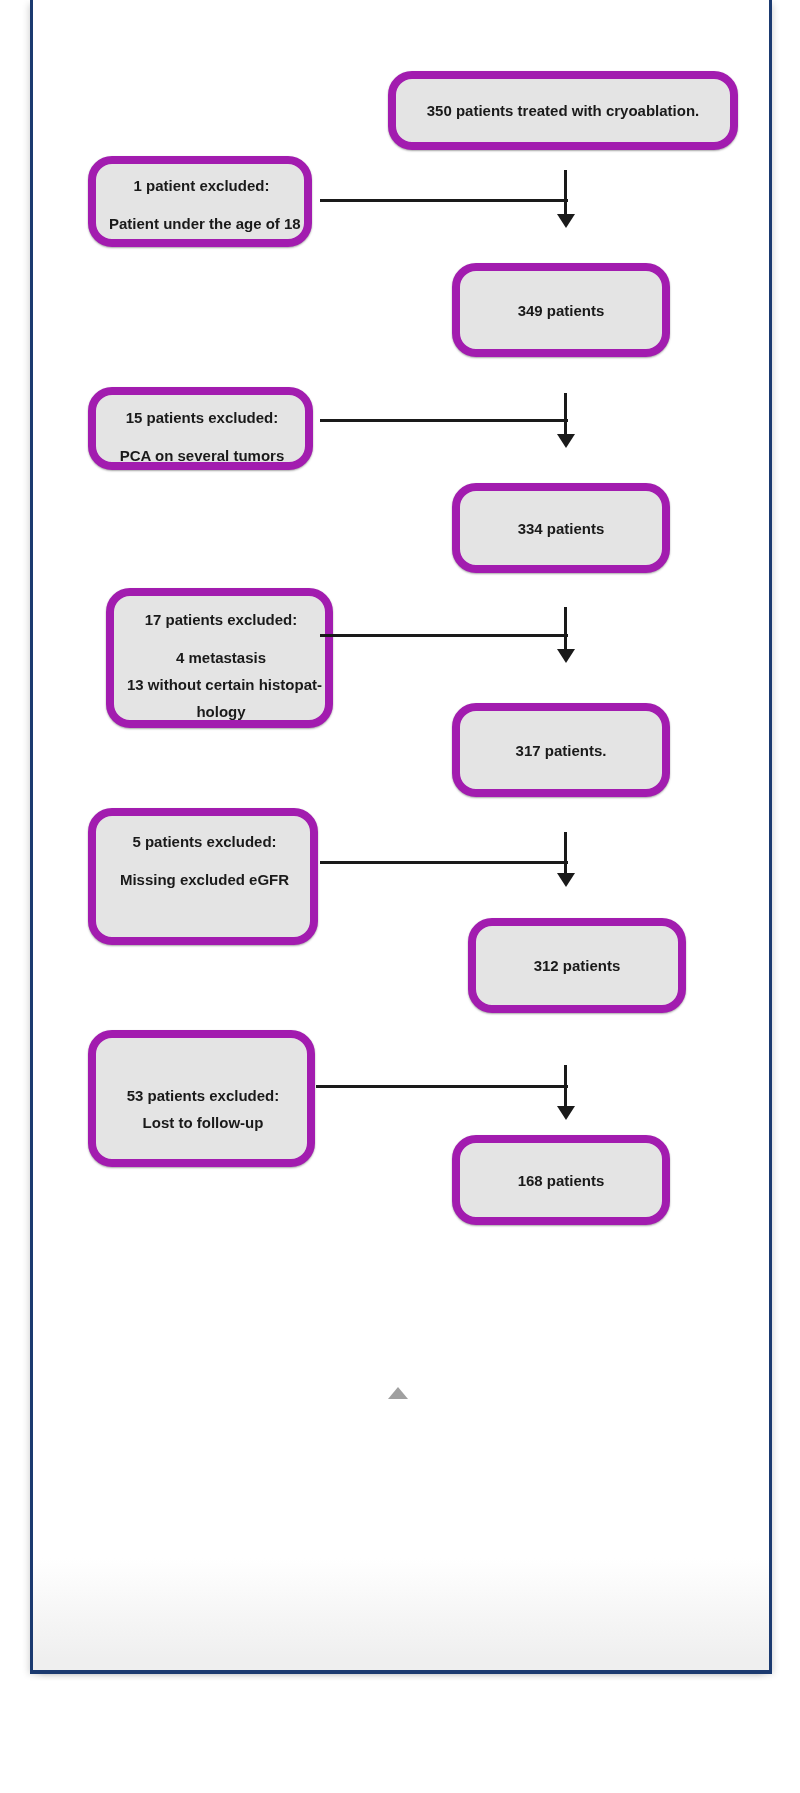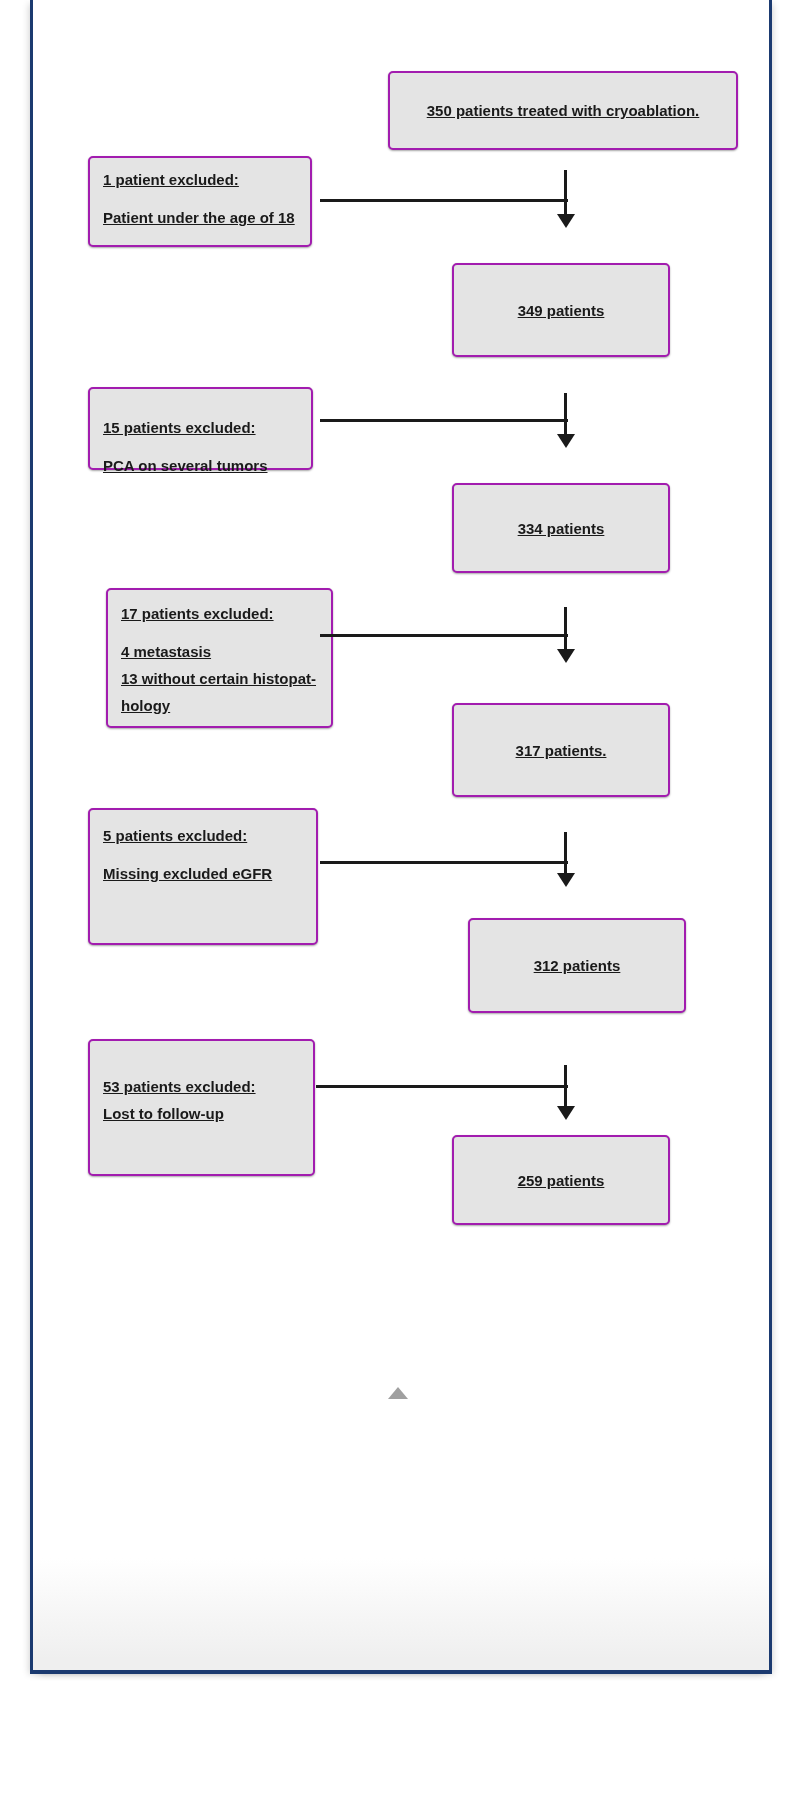--- a/index.html
+++ b/index.html
@@ -13,42 +13,41 @@
     border-left:3px solid #1b3a70;border-right:3px solid #1b3a70;border-bottom:4px solid #1b3a70;
     background:#ffffff;
     box-shadow:-5px 4px 7px -4px rgba(0,0,0,0.18), 5px 4px 7px -4px rgba(0,0,0,0.18);
   }
   .fade{
     position:absolute;left:0;bottom:0;width:736px;height:112px;
     background:linear-gradient(180deg, rgba(239,239,239,0) 0%, #efefef 90%);
   }
   
   .node{
-    position:absolute;background:#e4e4e4;border:2px solid #a21caf;border-radius:5px;
+    position:absolute;background:#e4e4e4;border:8px solid #a21caf;border-radius:24px;
     box-sizing:border-box;color:#1a1a1a;font-size:15px;font-weight:700;
     box-shadow:0 1px 2px rgba(0,0,0,0.35);
-    text-decoration:underline;
   }
   .main{display:flex;align-items:center;justify-content:center;text-align:center;}
   .excl{padding:0 10px 0 13px;}
-  .ln{line-height:27px;white-space:nowrap;}
+  .ln{line-height:27px;white-space:nowrap;text-align:center;}
   .gap{margin-top:11px;}
 
   #n0{left:388px;top:71px;width:350px;height:79px;}
   #n1{left:452px;top:263px;width:218px;height:94px;}
   #n2{left:452px;top:483px;width:218px;height:90px;}
   #n3{left:452px;top:703px;width:218px;height:94px;}
   #n4{left:468px;top:918px;width:218px;height:95px;justify-content:center;}
   #n5{left:452px;top:1135px;width:218px;height:90px;}
 
   #e1{left:88px;top:156px;width:224px;height:91px;padding-top:8px;}
-  #e2{left:88px;top:387px;width:225px;height:83px;padding-top:25px;}
+  #e2{left:88px;top:387px;width:225px;height:83px;padding-top:9px;}
   #e3{left:106px;top:588px;width:227px;height:140px;padding-top:10px;}
   #e4{left:88px;top:808px;width:230px;height:137px;padding-top:12px;}
-  #e5{left:88px;top:1030px;width:227px;height:137px;padding-top:32px;margin-top:9px;}
+  #e5{left:88px;top:1030px;width:227px;height:137px;padding-top:44px;}
 
   
   .vline{position:absolute;left:564px;width:3px;background:#1a1a1a;}
   .hline{position:absolute;height:3px;background:#1a1a1a;}
   .ahead{
     position:absolute;left:557px;width:0;height:0;
     border-left:9px solid transparent;border-right:9px solid transparent;
     border-top:14px solid #1a1a1a;
   }
   #v1{top:170px;height:45px;} #h1{top:199px;left:320px;width:248px;} #a1{top:214px;}
@@ -88,21 +87,21 @@
     <div class="node main" id="n2">
       <span>334 patients</span>
     </div>
     <div class="node main" id="n3">
       <span>317 patients.</span>
     </div>
     <div class="node main" id="n4">
       <span>312 patients</span>
     </div>
     <div class="node main" id="n5">
-      <span>259 patients</span>
+      <span>168 patients</span>
     </div>
 
     <div class="node excl" id="e1">
       <div class="ln">1 patient excluded:</div>
       <div class="ln gap">Patient under the age of 18</div>
     </div>
     <div class="node excl" id="e2">
       <div class="ln">15 patients excluded:</div>
       <div class="ln gap">PCA on several tumors</div>
     </div>

